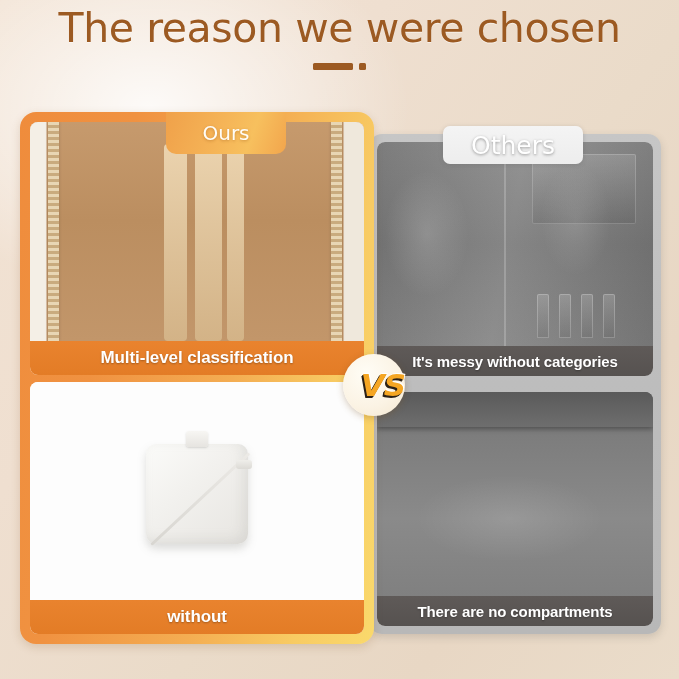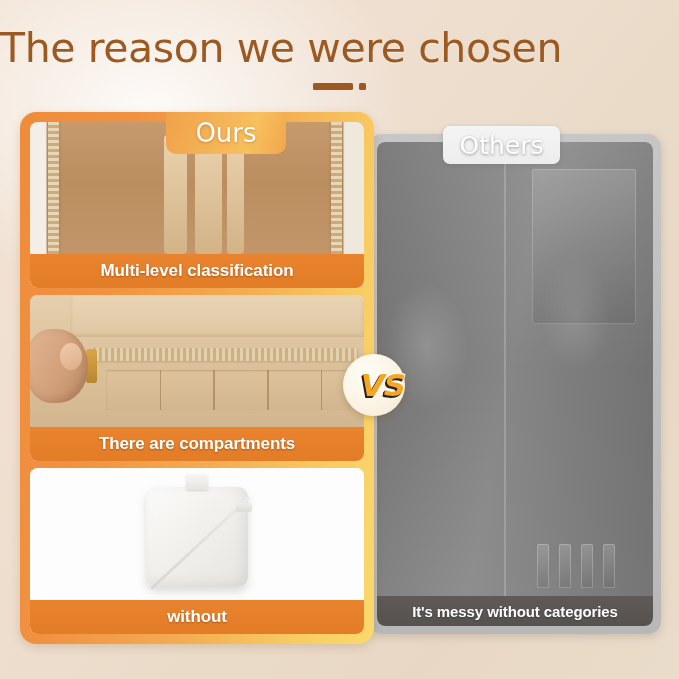--- a/index.html
+++ b/index.html
@@ -7,21 +7,21 @@
   body{
     font-family:"Liberation Sans", sans-serif;
     background:
       radial-gradient(ellipse 420px 300px at 22% 16%, rgba(255,255,255,.85) 0%, rgba(255,255,255,0) 62%),
       linear-gradient(128deg,#f2e3d4 0%, #efdfd0 32%, #eadbc9 58%, #e8d7c4 78%, #eadcca 100%);
     overflow:hidden;
     position:relative;
   }
 
   
-  .title-wrap{ width:100%; padding-top:24px; }
+  .title-wrap{ width:100%; text-align:center; padding-top:4px; }
   .main-title{
     font-family:"DejaVu Sans", sans-serif;
     font-size:41px;
     font-weight:400;
     letter-spacing:-0.4px;
     color:#9c5a22;
     text-shadow:0 1px 0 rgba(255,255,255,.5);
     white-space:nowrap;
   }
   .divider{
@@ -108,26 +108,26 @@
     display:flex; align-items:center; justify-content:center;
     font-family:"DejaVu Sans", sans-serif;
     white-space:nowrap;
   }
   .tab-ours{
     left:146px; top:0px;
     width:120px; height:42px;
     border-radius:0 0 10px 10px;
     background:linear-gradient(110deg,#f0a14a 0%, #f5b457 45%, #f7c05e 70%, #f2a54c 100%);
     color:#fffdf7;
-    font-size:26px;
+    font-size:20px;
     text-shadow:0 1px 3px rgba(150,85,20,.45);
   }
   .tab-others{
     left:443px; top:18px;
-    width:117px; height:38px;
+    width:140px; height:38px;
     border-radius:7px;
     background:linear-gradient(180deg,#f4f4f4 0%, #ededed 100%);
     color:#ffffff;
     font-size:25px;
     text-shadow:0 1px 3px rgba(120,120,120,.75);
     box-shadow:0 1px 4px rgba(90,90,90,.25);
   }
 
   
   .vs{
@@ -284,35 +284,20 @@
         <div class="photo img-ours1">
           <div class="zipl"></div>
           <div class="zipr"></div>
           <div class="mesh m1"></div>
           <div class="mesh m2"></div>
           <div class="mesh m3"></div>
         </div>
         <div class="caption">Multi-level classification</div>
       </div>
 
-      <div class="cell">
-        <div class="photo img-ours2">
-          <div class="topband"></div>
-          <div class="zipbar"></div>
-          <div class="zippull"></div>
-          <div class="slots">
-            <span style="left:22%"></span>
-              <span style="left:44%"></span>
-              <span style="left:66%"></span>
-              <span style="left:88%"></span>
-          </div>
-          <div class="hand"></div>
-        </div>
-        <div class="caption">There are compartments</div>
-      </div>
 
       <div class="cell">
         <div class="photo img-ours3">
           <div class="wbag">
             <div class="wzip"></div>
             <div class="wzip2"></div>
           </div>
         </div>
         <div class="caption">without</div>
       </div>
@@ -331,20 +316,26 @@
           <div class="seam" style="left:46%"></div>
           <div class="pocket" style="left:56%;right:6%;top:6%;height:34%"></div>
           <div class="fing" style="left:58%"></div>
           <div class="fing" style="left:66%"></div>
           <div class="fing" style="left:74%"></div>
           <div class="fing" style="left:82%"></div>
         </div>
         <div class="caption">It's messy without categories</div>
       </div>
 
+      <div class="cell">
+        <div class="photo img-oth2">
+          <div class="lip"></div>
+        </div>
+        <div class="caption">There are no compartments</div>
+      </div>
 
 
     </div>
   </div>
 
   <div class="tab tab-others">
     <span>Others</span>
   </div>
 
   <div class="vs">

